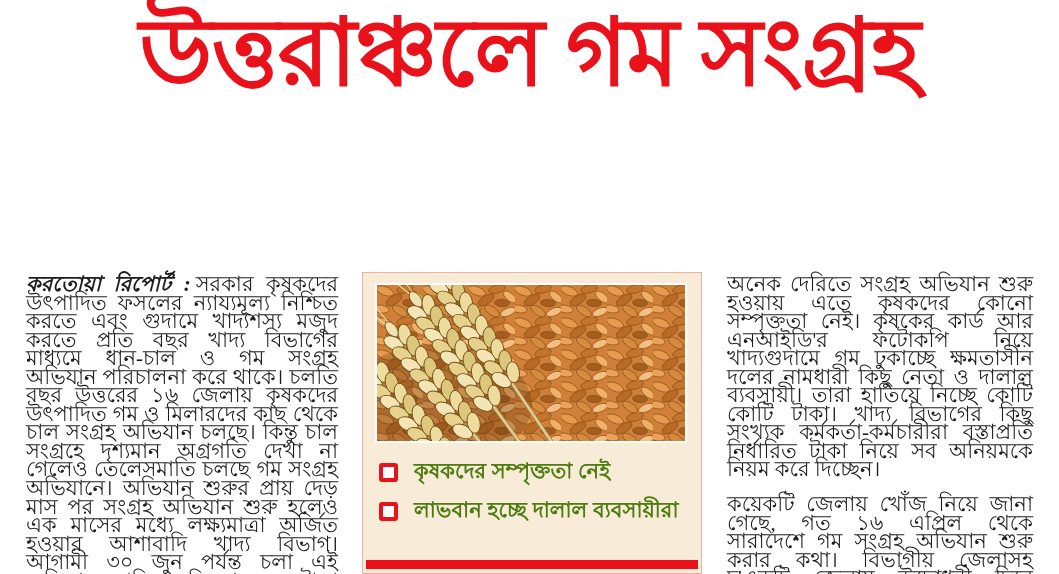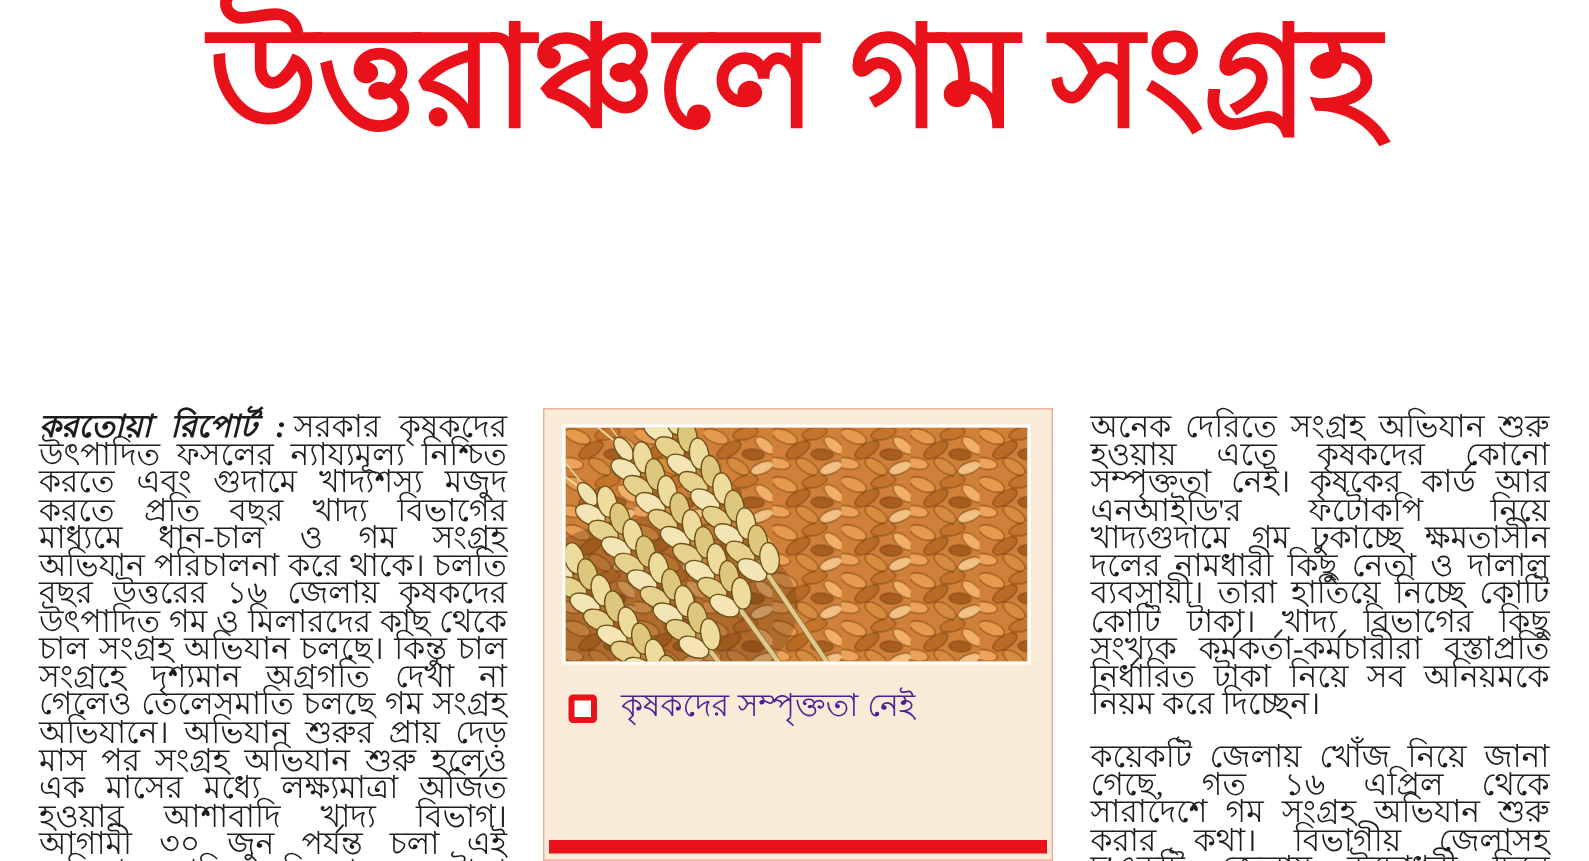--- a/index.html
+++ b/index.html
@@ -35,21 +35,21 @@
   }
   .photo{
     position:absolute;left:14px;top:12px;width:308px;height:156px;margin:0;
     outline:2px solid #ffffff;background:#d08038;
   }
   .photo svg{display:block;width:100%;height:100%;}
   .bullets{position:absolute;left:16px;top:183px;right:10px;margin:0;padding:0;list-style:none;}
   .bullets li{
     display:flex;align-items:flex-start;gap:16px;margin-bottom:9px;
     font-family:"Liberation Sans","DejaVu Sans",sans-serif;
-    font-size:21px;font-weight:400;line-height:1.45;color:#4c1d95;
+    font-size:21px;font-weight:700;line-height:1.45;color:#4d7c0f;
   }
   .sq{
     flex:0 0 auto;width:11px;height:11px;margin-top:7px;
     border:4.5px solid var(--accent);border-radius:3px;background:#ffffff;
   }
   .redbar{position:absolute;left:3px;right:3px;bottom:4px;height:9px;background:var(--accent);}
 </style>
 </head>
 <body>
 
@@ -110,20 +110,24 @@
         <use href="#ear" transform="translate(16,46) rotate(-38)"></use>
         <use href="#ear" transform="translate(-6,84) rotate(-40)"></use>
       </svg>
     </figure>
 
     <ul class="bullets">
       <li>
         <span class="sq"></span>
         <span>কৃষকদের সম্পৃক্ততা নেই</span>
       </li>
+      <li>
+        <span class="sq"></span>
+        <span>লাভবান হচ্ছে দালাল ব্যবসায়ীরা</span>
+      </li>
     </ul>
 
     <div class="redbar"></div>
   </aside>
 
   <section class="col col-right">
     <p class="body-text">অনেক দেরিতে সংগ্রহ অভিযান শুরু হওয়ায় এতে কৃষকদের কোনো সম্পৃক্ততা নেই। কৃষকের কার্ড আর এনআইডি'র ফটোকপি নিয়ে খাদ্যগুদামে গম ঢুকাচ্ছে ক্ষমতাসীন দলের নামধারী কিছু নেতা ও দালাল ব্যবসায়ী। তারা হাতিয়ে নিচ্ছে কোটি কোটি টাকা। খাদ্য বিভাগের কিছু সংখ্যক কর্মকর্তা-কর্মচারীরা বস্তাপ্রতি নির্ধারিত টাকা নিয়ে সব অনিয়মকে নিয়ম করে দিচ্ছেন।</p>
     <p class="body-text"><span>কয়েকটি জেলায় খোঁজ নিয়ে জানা গেছে, গত ১৬ এপ্রিল থেকে সারাদেশে গম সংগ্রহ অভিযান শুরু করার কথা। বিভাগীয় জেলাসহ দু'একটি জেলায় উদ্বোধনী দিনে আনুষ্ঠানিকভাবে গম সংগ্রহ অভিযান শুরু করা হলেও অধিকাংশ জেলায় নির্ধারিত তারিখের অনেক পরে গম সংগ্রহ শুরু করা হয়। কারণ হিসেবে খাদ্য বিভাগ দাবি করেছে উপজেলা খাদ্যশস্য সংগ্রহ কমিটি থেকে কৃষকদের তালিকা সময় মতো না পাওয়ায় দেরিতে গম কেনা শুরু হয়েছে। আবার উপজেলা খাদ্য সংগ্রহ কমিটির সদস্যদের দাবি কৃষি বিভাগ সময় মতো ইউনিয়ন পরিষদের কৃষকদের তালিকা দিতে</span> </p>
   </section>
 

